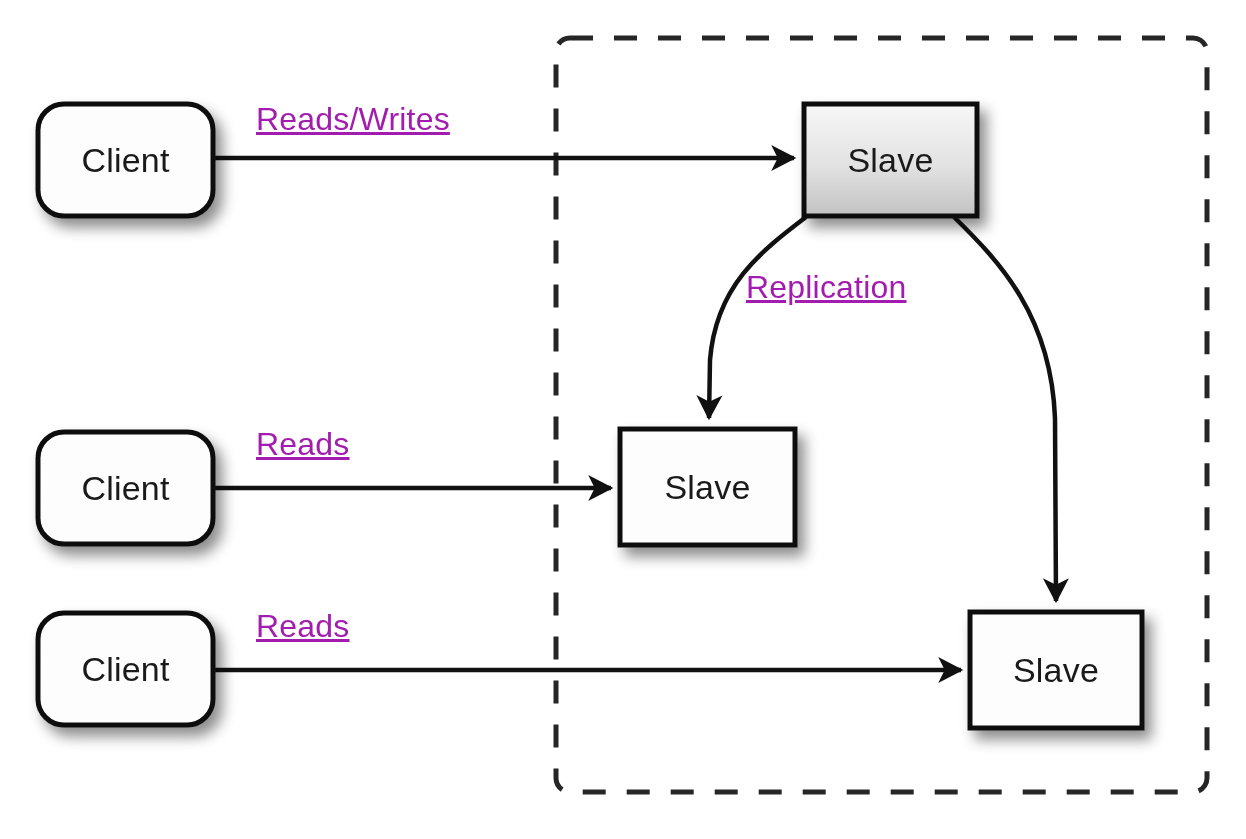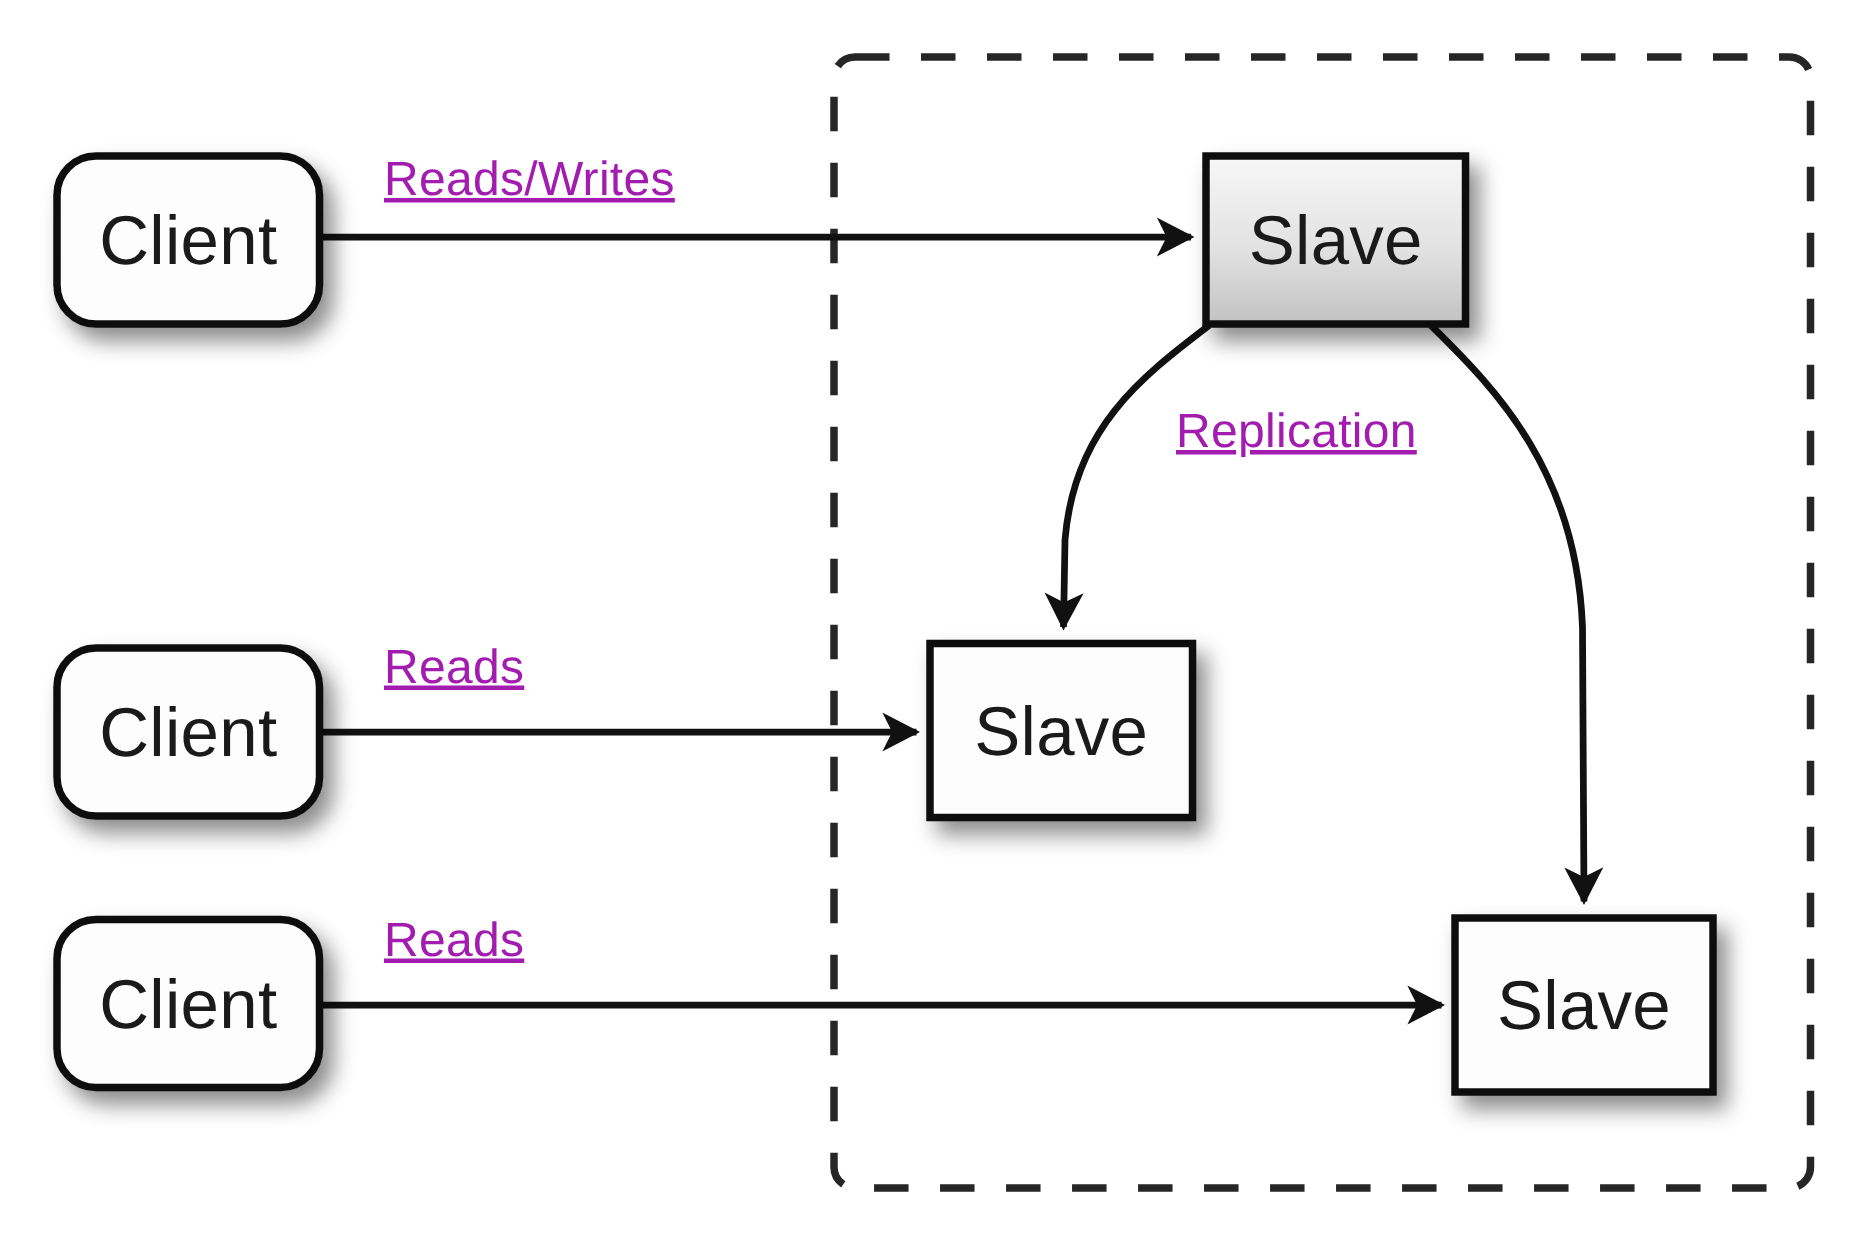--- a/index.html
+++ b/index.html
@@ -25,21 +25,21 @@
     top: 0;
     width: 1246px;
     height: 839px;
   }
   .node-label {
     position: absolute;
     display: flex;
     align-items: center;
     justify-content: center;
     color: #1a1a1a;
-    font-size: 46px;
+    font-size: 34px;
     line-height: 1;
     letter-spacing: 0.2px;
     white-space: nowrap;
     pointer-events: none;
   }
   .edge-label {
     position: absolute;
     color: #a21caf;
     font-size: 32px;
     line-height: 1;
@@ -124,19 +124,19 @@
   <div class="node-label" style="left:38px; top:613px; width:175px; height:112px;">Client</div>
 
   <div class="node-label" style="left:804px; top:104px; width:173px; height:112px;">Slave</div>
 
   <div class="node-label" style="left:620px; top:429px; width:175px; height:116px;">Slave</div>
 
   <div class="node-label" style="left:970px; top:612px; width:172px; height:116px;">Slave</div>
 
   <div class="edge-label" style="left:256px; top:103px;">Reads/Writes</div>
 
-  <div class="edge-label" style="left:784px; top:271px;">Replication</div>
+  <div class="edge-label" style="left:746px; top:271px;">Replication</div>
 
   <div class="edge-label" style="left:256px; top:428px;">Reads</div>
 
   <div class="edge-label" style="left:256px; top:610px;">Reads</div>
 
 </div>
 
 </body></html>

